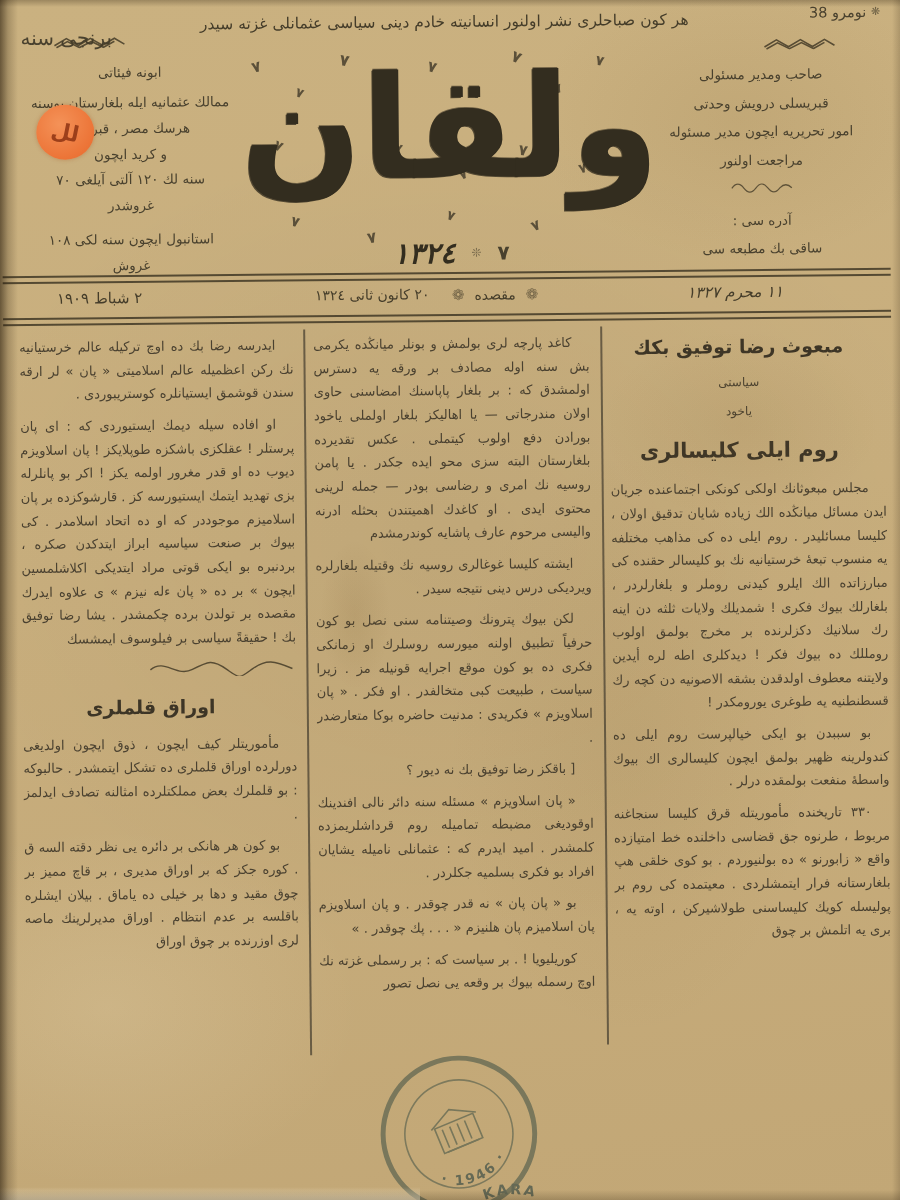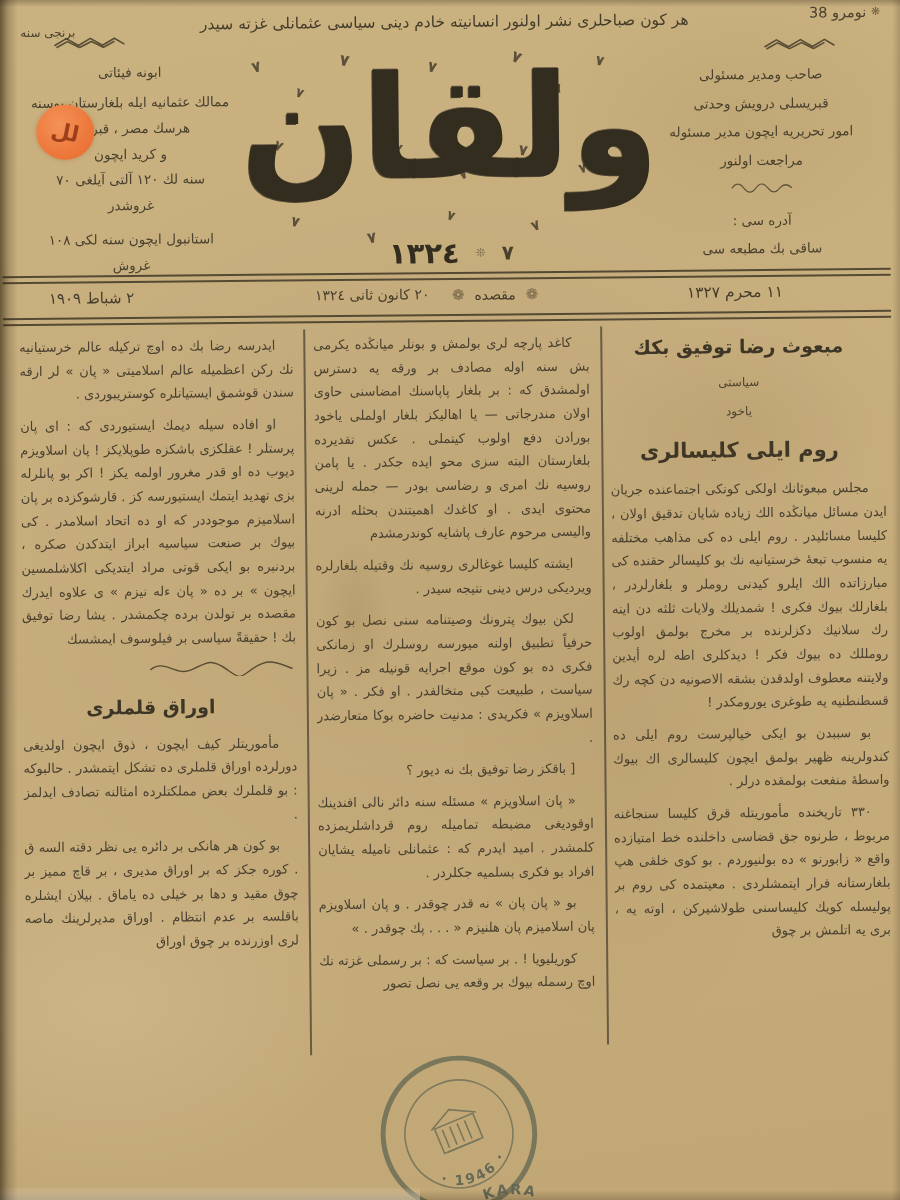--- a/index.html
+++ b/index.html
@@ -24,21 +24,21 @@
   .edge-right{position:absolute;right:0;top:0;bottom:0;width:8px;z-index:30;
     background:linear-gradient(to left, rgba(38,26,10,.18), transparent);}
   .page-sliver{position:absolute;left:0;bottom:0;width:420px;height:13px;z-index:29;
     background:linear-gradient(to top, rgba(240,230,204,.65), rgba(240,230,204,.25) 60%, transparent);}
   .stain-a{position:absolute;left:320px;top:540px;width:70px;height:150px;z-index:1;pointer-events:none;
     background:radial-gradient(closest-side, rgba(116,86,40,.12), transparent);}
   .stain-b{position:absolute;left:600px;top:330px;width:280px;height:190px;z-index:1;pointer-events:none;
     background:radial-gradient(closest-side, rgba(116,86,40,.09), transparent);}
 
   
-  .top-left{position:absolute;left:26px;top:22px;font-size:12px;}
+  .top-left{position:absolute;left:26px;top:22px;font-size:20px;}
   .top-motto{position:absolute;left:50%;top:13px;transform:translateX(-50%);font-size:15.5px;white-space:nowrap;color:#443c29;}
   .top-right{position:absolute;right:14px;top:8px;font-size:14.5px;white-space:nowrap;}
   .top-orn{font-size:11px;opacity:.7;position:relative;top:-2px;}
   .zz{position:absolute;opacity:.85;}
   .zz-left{left:58px;top:30px;}
   .zz-right{right:58px;top:38px;}
 
   
   .mast-left{position:absolute;left:16px;top:62px;width:238px;text-align:center;font-size:13.5px;line-height:1.1;}
   .mast-left .bx-line{display:block;margin-bottom:11px;}
@@ -52,34 +52,34 @@
   .stamp-orange{position:absolute;left:41px;top:101px;width:58px;height:55px;border-radius:50%;z-index:5;
     background:radial-gradient(circle at 40% 35%, #f49258, #ec7437 70%, #e06a30);
     box-shadow:0 0 4px rgba(160,70,20,.35);display:flex;align-items:center;justify-content:center;}
   .stamp-orange span{color:#8e3413;font-weight:bold;font-size:22px;transform:rotate(12deg);opacity:.85;}
 
   .mast-title{position:absolute;left:247px;top:40px;width:416px;height:232px;text-align:center;}
   .mast-word{position:relative;z-index:3;font-size:142px;line-height:176px;font-weight:bold;color:#332d1f;
     text-shadow:1px 0 0 #332d1f, -1px 1px 0 rgba(51,45,31,.8), 0 -1px 0 rgba(51,45,31,.6);}
   .scatter{position:absolute;z-index:2;color:#3c3526;opacity:.78;font-weight:bold;}
   .mast-year{position:absolute;bottom:2px;left:0;right:0;z-index:4;display:flex;justify-content:center;align-items:center;gap:16px;}
-  .mast-year .ynum{font-size:29px;font-weight:bold;letter-spacing:2px;color:#332d1f;}
+  .mast-year .ynum{font-size:29px;font-weight:bold;letter-spacing:2px;color:#332d1f;font-style:italic;}
   .mast-year .y7{font-size:20px;font-weight:bold;}
   .mast-year .ystar{font-size:12px;opacity:.6;}
 
   
   .drule{position:absolute;left:6px;right:6px;height:4px;border-top:2px solid #453c28;border-bottom:2px solid #453c28;opacity:.88;}
   .drule-a{top:272px;}
   .drule-b{top:314px;}
   .date-item{position:absolute;top:286px;font-size:14px;white-space:nowrap;color:#453d2a;}
-  .d-hijri{left:690px;font-size:15.5px;}
+  .d-hijri{left:690px;font-size:15.5px;font-style:italic;}
   .d-weekday{left:455px;display:flex;gap:10px;align-items:center;}
   .d-weekday .orn{font-size:15px;opacity:.65;}
   .d-rumi{left:318px;}
-  .d-greg{left:52px;font-size:15px;letter-spacing:1px;}
+  .d-greg{left:60px;font-size:15px;letter-spacing:1px;}
 
   
   .vdiv{position:absolute;top:328px;width:1.5px;background:#4a4231;opacity:.75;}
   .vdiv-1{left:603px;height:718px;}
   .vdiv-2{left:306px;height:726px;}
   .col{position:absolute;top:332px;font-size:13px;line-height:1.82;text-align:justify;color:#4a4130;overflow:hidden;}
   .col p{margin:0 0 8px;text-indent:18px;}
   .col-right{left:612px;width:276px;height:700px;}
   .col-middle{left:316px;width:276px;height:730px;}
   .col-left{left:22px;width:274px;height:752px;}

